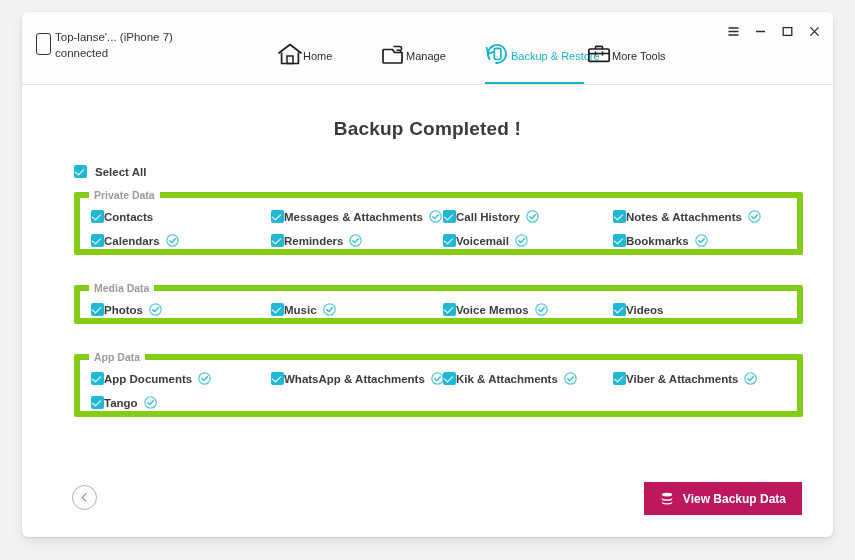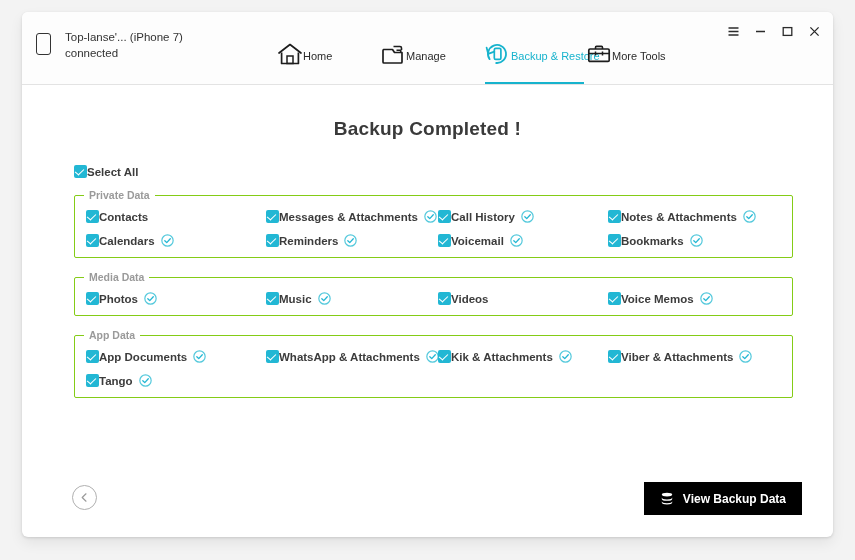--- a/index.html
+++ b/index.html
@@ -34,21 +34,21 @@
     background: #fdfdfd;
     border-bottom: 1px solid #e3e3e3;
   }
 
   .device-info {
     position: absolute;
     left: 14px;
     top: 18px;
     display: flex;
     align-items: flex-start;
-    gap: 14px;
+    gap: 4px;
   }
   .device-icon {
     width: 13px;
     height: 20px;
     border: 1.6px solid #333;
     border-radius: 3px;
     margin-top: 3px;
     flex: none;
   }
   .device-text {
@@ -133,20 +133,21 @@
     padding-top: 33px;
     letter-spacing: .2px;
   }
 
   .select-all-row {
     position: absolute;
     left: 52px;
     top: 80px;
     display: flex;
     align-items: center;
+    gap: 8px;
     cursor: pointer;
   }
   .select-all-row .lbl {
     font-size: 11.5px;
     color: #3c3c3c;
   }
 
   
   .cb {
     width: 13px;
@@ -178,24 +179,24 @@
   }
 
   
   .groups {
     position: absolute;
     left: 52px;
     top: 104px;
     width: 706px;
   }
   fieldset.group {
-    border: 1px solid #84cc16;
+    border: 6px solid #84cc16;
     border-radius: 2px;
-    margin: 0 0 13px 0;
-    padding: 7px 0 10px 0;
+    margin: 0 0 27px 0;
+    padding: 7px 0 2px 0;
   }
   fieldset.group legend {
     font-size: 10.5px;
     color: #9a9a9a;
     margin-left: 9px;
     padding: 0 5px;
   }
   .grid {
     display: grid;
     grid-template-columns: 180px 172px 170px 184px;
@@ -232,21 +233,21 @@
   .footer-actions {
     position: absolute;
     right: 31px;
     bottom: 22px;
     display: flex;
     gap: 17px;
   }
   .btn {
     height: 33px;
     min-width: 148px;
-    background: #000000;
+    background: #be185d;
     color: #ffffff;
     display: flex;
     align-items: center;
     justify-content: center;
     gap: 9px;
     font-size: 12px;
     cursor: pointer;
     padding: 0 16px;
     box-sizing: border-box;
   }
@@ -441,29 +442,29 @@
           <div class="item">
             <span class="cb"></span>
             <span class="name">Music</span>
             <svg class="done" viewBox="0 0 14 14">
                 <circle cx="7" cy="7" r="6.1" fill="none" stroke="#55c9dc" stroke-width="1.3"></circle>
                 <path d="M4.1 7.2 L6.2 9.3 L10 5.1" fill="none" stroke="#22b7d4" stroke-width="1.4" stroke-linecap="round" stroke-linejoin="round"></path>
               </svg>
           </div>
           <div class="item">
             <span class="cb"></span>
+            <span class="name">Voice Memos</span>
+            <svg class="done" viewBox="0 0 14 14">
+                <circle cx="7" cy="7" r="6.1" fill="none" stroke="#55c9dc" stroke-width="1.3"></circle>
+                <path d="M4.1 7.2 L6.2 9.3 L10 5.1" fill="none" stroke="#22b7d4" stroke-width="1.4" stroke-linecap="round" stroke-linejoin="round"></path>
+              </svg>
+          </div>
+          <div class="item">
+            <span class="cb"></span>
             <span class="name">Videos</span>
-          </div>
-          <div class="item">
-            <span class="cb"></span>
-            <span class="name">Voice Memos</span>
-            <svg class="done" viewBox="0 0 14 14">
-                <circle cx="7" cy="7" r="6.1" fill="none" stroke="#55c9dc" stroke-width="1.3"></circle>
-                <path d="M4.1 7.2 L6.2 9.3 L10 5.1" fill="none" stroke="#22b7d4" stroke-width="1.4" stroke-linecap="round" stroke-linejoin="round"></path>
-              </svg>
           </div>
 
         </div>
       </fieldset>
 
       <fieldset class="group">
         <legend>App Data</legend>
         <div class="grid">
 
           <div class="item">

